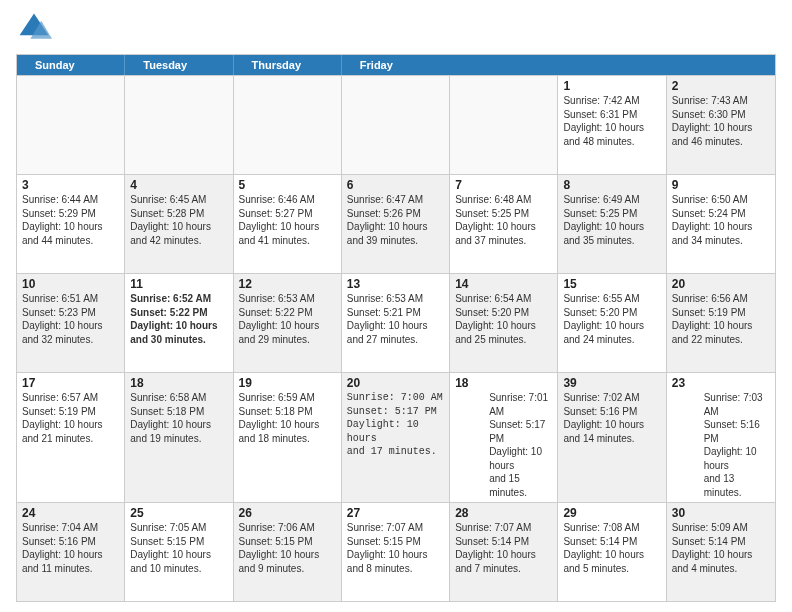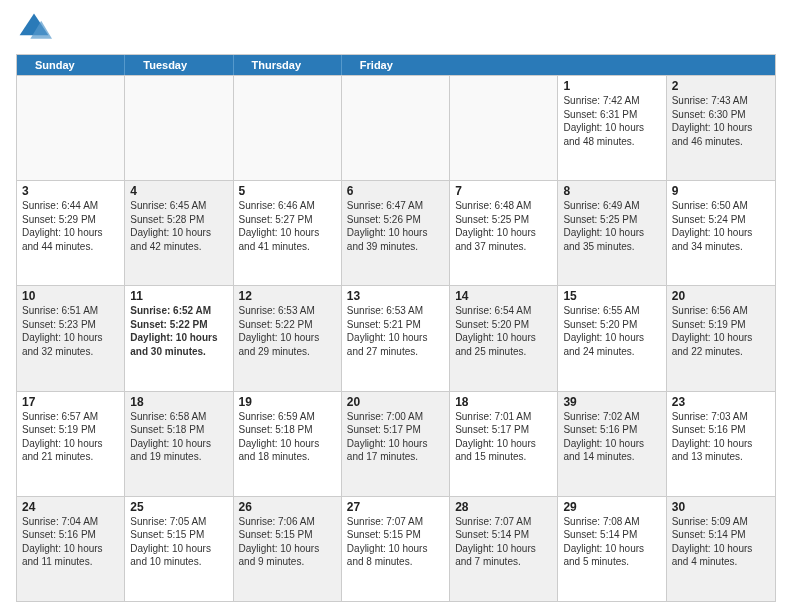--- a/index.html
+++ b/index.html
@@ -283,42 +283,42 @@
           </div>
           <div class="cal-cell">
             <span class="day-num">19</span>
             <div class="cell-info" style="white-space: pre-line;">Sunrise: 6:59 AM
 Sunset: 5:18 PM
 Daylight: 10 hours
 and 18 minutes.</div>
           </div>
           <div class="cal-cell shaded">
             <span class="day-num">20</span>
-            <div class="cell-info" style="white-space: pre-line;">Sunrise: 7:00 AM
+            <div class="cell-info" style="white-space: pre-line; font-family: Liberation Mono, monospace;">Sunrise: 7:00 AM
 Sunset: 5:17 PM
 Daylight: 10 hours
 and 17 minutes.</div>
           </div>
           <div class="cal-cell">
             <span class="day-num">18</span>
-            <div class="cell-info" style="white-space: pre-line;">Sunrise: 7:01 AM
+            <div class="cell-info" style="white-space: pre-line; margin-left: 34px;">Sunrise: 7:01 AM
 Sunset: 5:17 PM
 Daylight: 10 hours
 and 15 minutes.</div>
           </div>
           <div class="cal-cell shaded">
             <span class="day-num">39</span>
             <div class="cell-info" style="white-space: pre-line;">Sunrise: 7:02 AM
 Sunset: 5:16 PM
 Daylight: 10 hours
 and 14 minutes.</div>
           </div>
           <div class="cal-cell">
             <span class="day-num">23</span>
-            <div class="cell-info" style="white-space: pre-line;">Sunrise: 7:03 AM
+            <div class="cell-info" style="white-space: pre-line; margin-left: 32px;">Sunrise: 7:03 AM
 Sunset: 5:16 PM
 Daylight: 10 hours
 and 13 minutes.</div>
           </div>
         </div>
         <div class="cal-row">
           <div class="cal-cell shaded">
             <span class="day-num">24</span>
             <div class="cell-info" style="white-space: pre-line;">Sunrise: 7:04 AM
 Sunset: 5:16 PM

